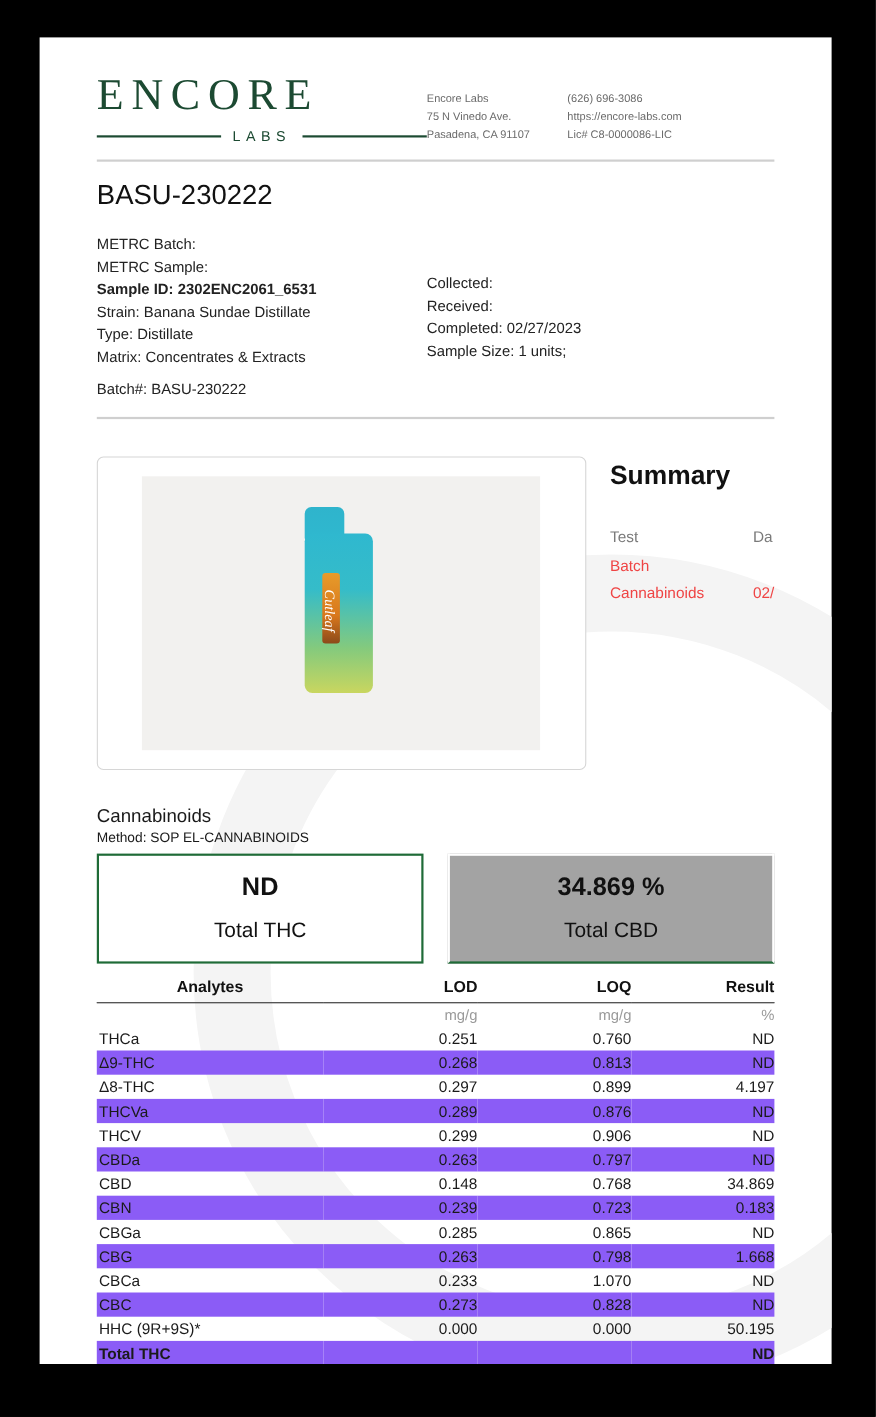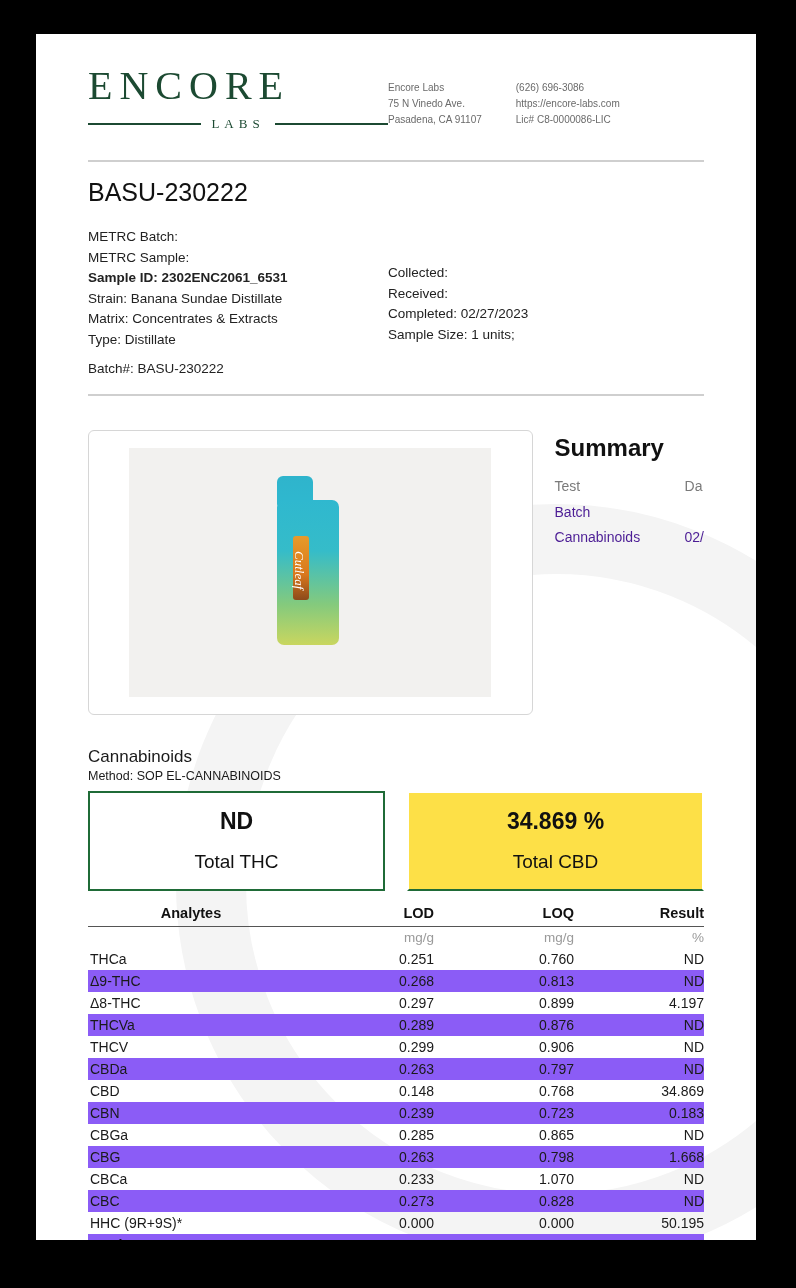--- a/index.html
+++ b/index.html
@@ -37,23 +37,23 @@
   }
   .content {
     position: relative;
     z-index: 2;
     padding: 0 52px;
   }
 
   
   .header {
     display: flex;
-    align-items: flex-start;
+    align-items: flex-end;
     padding-top: 32px;
-    padding-bottom: 28px;
+    padding-bottom: 14px;
     border-bottom: 2px solid #cfcfcf;
   }
   .logo-block { width: 300px; }
   .logo-word {
     font-family: "Liberation Serif", serif;
     font-size: 40px;
     letter-spacing: 7px;
     color: #1c4a32;
     font-weight: 400;
     line-height: 1;
@@ -64,21 +64,21 @@
     display: flex;
     align-items: center;
     gap: 10px;
   }
   .logo-rule {
     flex: 1;
     height: 2px;
     background: #1c4a32;
   }
   .logo-sub-text {
-    font-family: Liberation Serif, serif;
+    font-family: Liberation Sans, sans-serif;
     font-size: 13px;
     letter-spacing: 5px;
     color: #1c4a32;
   }
   .lab-info {
     display: flex;
     gap: 34px;
     padding-top: 14px;
     font-size: 10px;
     color: #6a6a6a;
@@ -177,31 +177,31 @@
   }
   .summary {
     flex: 1;
     padding-left: 22px;
     padding-top: 4px;
   }
   .summary-title {
     font-size: 24px;
     font-weight: bold;
     color: #111111;
-    margin-bottom: 12px;
+    margin-bottom: 29px;
   }
   .summary-row {
     display: flex;
     font-size: 14px;
     line-height: 1.85;
     white-space: nowrap;
   }
   .summary-row .c1 { width: 130px; }
   .summary-head { color: #7a7a7a; }
-  .summary-body { color: #4c1d95; }
+  .summary-body { color: #ef4444; }
 
   
   .cann-head {
     padding-top: 32px;
   }
   .cann-title {
     font-size: 17px;
     color: #1a1a1a;
   }
   .cann-method {
@@ -218,21 +218,21 @@
     flex: 1;
     border: 2px solid #1f6b37;
     height: 100px;
     box-sizing: border-box;
     display: flex;
     flex-direction: column;
     align-items: center;
     justify-content: center;
     background: #ffffff;
   }
-  .total-box.shaded { background: #fde047; border-color: #ffffff; border-bottom-color:#1f6b37; }
+  .total-box.shaded { background: #a3a3a3; border-color: #ffffff; border-bottom-color:#1f6b37; }
   .total-value {
     font-size: 23px;
     font-weight: bold;
     color: #111111;
   }
   .total-label {
     font-size: 19px;
     color: #111111;
     margin-top: 16px;
   }
@@ -306,22 +306,22 @@
       </div>
 
       <div class="sample-block">
         <div class="sample-title">BASU-230222</div>
         <div class="sample-cols">
           <div class="sample-col-left">
             <div class="sample-line">METRC Batch:</div>
             <div class="sample-line">METRC Sample:</div>
             <div class="sample-line bold">Sample ID: 2302ENC2061_6531</div>
             <div class="sample-line">Strain: Banana Sundae Distillate</div>
+            <div class="sample-line">Type: Distillate</div>
             <div class="sample-line">Matrix: Concentrates &amp; Extracts</div>
-            <div class="sample-line">Type: Distillate</div>
             <div class="sample-line gap">Batch#: BASU-230222</div>
           </div>
           <div class="sample-col-right">
             <div class="sample-line">Collected:</div>
             <div class="sample-line">Received:</div>
             <div class="sample-line">Completed: 02/27/2023</div>
             <div class="sample-line">Sample Size: 1 units;</div>
           </div>
         </div>
       </div>

